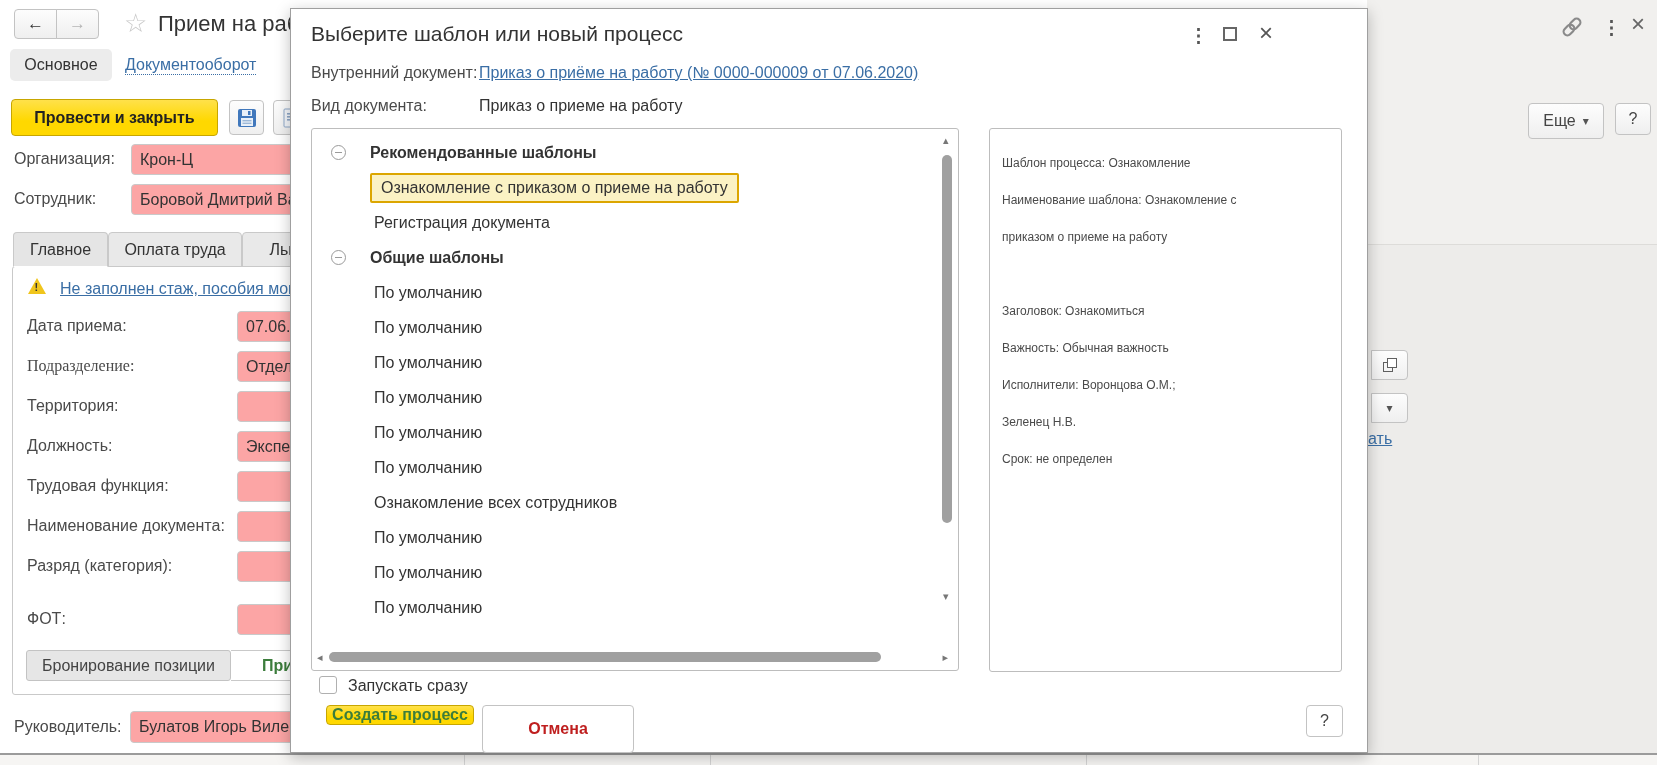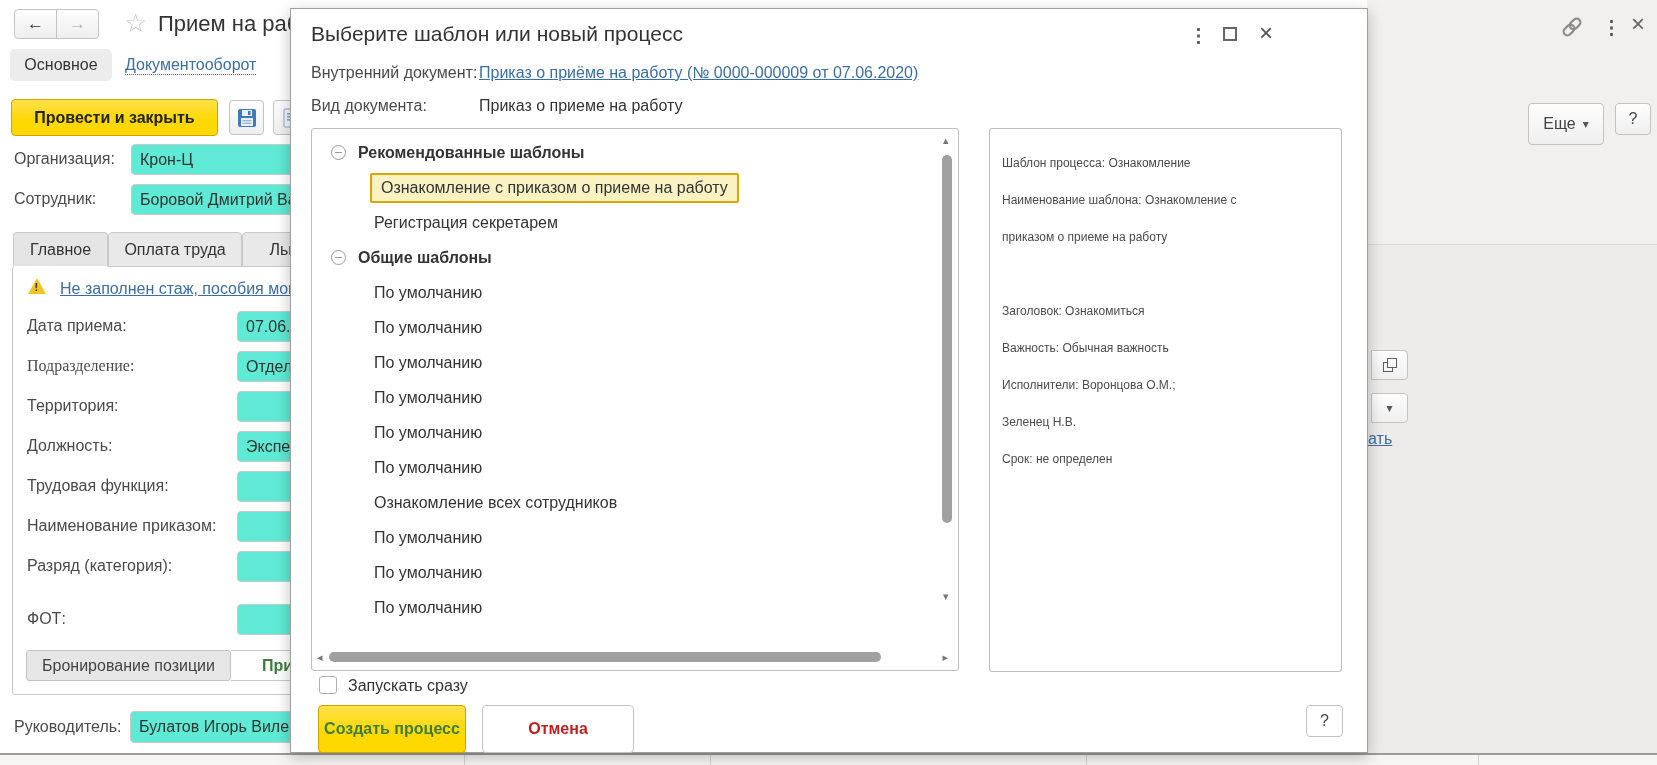--- a/index.html
+++ b/index.html
@@ -6,34 +6,34 @@
   body{font-family:"Liberation Sans",sans-serif;color:#333;}
   #screen{position:relative;width:1657px;height:765px;background:#fff;overflow:hidden;}
   .abs{position:absolute;}
   
   .btn1c{box-sizing:border-box;border:1px solid #c3c3c3;border-radius:4px;
          background:linear-gradient(180deg,#fdfdfd,#efefef);display:flex;align-items:center;justify-content:center;
          font-size:16px;color:#444;}
   .btn-yellow{box-sizing:border-box;border:1px solid var(--yellow-border,#c7a600);border-radius:4px;
          background:linear-gradient(180deg,#ffe14a 0%,var(--accent-yellow,#ffd800) 60%);
          display:flex;align-items:center;justify-content:center;font-size:16px;font-weight:bold;color:#222;}
-  .input1c{box-sizing:border-box;border:1px solid #c9c9c9;border-radius:4px;background:#5eead4;
+  .input1c{box-sizing:border-box;border:1px solid #c9c9c9;border-radius:4px;background:#fca5a5;
          font-size:16px;color:#333;display:flex;align-items:center;padding:0 8px;white-space:nowrap;overflow:hidden;}
   .lbl{font-size:16px;color:#4a4a4a;white-space:nowrap;}
   .link{color:var(--link-blue,#3a6ea5);text-decoration:underline;font-size:16px;white-space:nowrap;cursor:pointer;}
   .link.dotted{text-decoration:none;border-bottom:1px dotted var(--link-blue,#3a6ea5);}
   .panel{box-sizing:border-box;border:1px solid #bdbdbd;border-radius:3px;background:#fff;}
   
   .tab-top{box-sizing:border-box;display:flex;align-items:center;justify-content:center;font-size:16px;color:#333;}
   .ftab{box-sizing:border-box;border:1px solid #c9c9c9;display:flex;align-items:center;justify-content:center;
         font-size:16px;color:#333;background:#e9e9e9;border-radius:4px 4px 0 0;}
   .ftab.active{background:#e5e5e5;border-bottom:1px solid #fff;z-index:3;}
   
   .trow{display:flex;align-items:center;height:35px;font-size:16px;color:#333;}
-  .trow.group{font-weight:bold;padding-left:17px;}
+  .trow.group{font-weight:bold;padding-left:17px;gap:12px;}
   .trow.item{padding-left:60px;}
   .trow.item.selrow{padding-left:56px;}
   .sel{background:var(--selection-bg,#fbf2c4);border:2px solid var(--selection-border,#dca600);
        border-radius:2px;padding:4px 9px;}
   .collapse-ic{width:13px;height:13px;border:1px solid #9a9a9a;border-radius:50%;margin-right:12px;
        display:inline-flex;align-items:center;justify-content:center;flex:0 0 13px;}
   .collapse-ic::after{content:"";width:7px;height:1.5px;background:#9a9a9a;display:block;}
   
   .sb-thumb{background:var(--scrollbar,#a0a0a0);border-radius:5px;}
   .sb-arrow{font-size:11px;color:#777;line-height:1;}
@@ -133,38 +133,38 @@
 
   <div class="abs lbl" style="left:27px;top:397px;">Территория:</div>
   <div class="abs input1c" style="left:237px;top:391px;width:220px;height:31px;"></div>
 
   <div class="abs lbl" style="left:27px;top:437px;">Должность:</div>
   <div class="abs input1c" style="left:237px;top:431px;width:220px;height:31px;">Эксперт</div>
 
   <div class="abs lbl" style="left:27px;top:477px;">Трудовая функция:</div>
   <div class="abs input1c" style="left:237px;top:471px;width:220px;height:31px;"></div>
 
-  <div class="abs lbl" style="left:27px;top:517px;">Наименование приказом:</div>
+  <div class="abs lbl" style="left:27px;top:517px;">Наименование документа:</div>
   <div class="abs input1c" style="left:237px;top:511px;width:220px;height:31px;"></div>
 
   <div class="abs lbl" style="left:27px;top:557px;">Разряд (категория):</div>
   <div class="abs input1c" style="left:237px;top:551px;width:220px;height:31px;"></div>
 
   <div class="abs lbl" style="left:27px;top:610px;">ФОТ:</div>
   <div class="abs input1c" style="left:237px;top:604px;width:220px;height:31px;"></div>
 
   <div class="abs btn1c" style="left:26px;top:650px;width:205px;height:31px;background:#e6e6e6;border-radius:3px;">Бронирование позиции</div>
   <div class="abs" style="left:231px;top:650px;width:130px;height:31px;border:1px solid #c9c9c9;border-left:none;box-sizing:border-box;display:flex;align-items:center;border-radius:0 3px 3px 0;">
     <span style="margin-left:31px;color:var(--green-text,#3c7d3c);font-weight:bold;font-size:16px;">Прие</span>
   </div>
 
   <div class="abs lbl" style="left:14px;top:718px;">Руководитель:</div>
   <div class="abs input1c" style="left:130px;top:711px;width:310px;height:32px;">Булатов Игорь Вилен</div>
 
-  <div class="abs btn1c" style="left:1528px;top:103px;width:76px;height:42px;gap:7px;">
+  <div class="abs btn1c" style="left:1528px;top:103px;width:76px;height:36px;gap:7px;">
     <span>Еще</span>
     <span style="font-size:12px;color:#555;">▾</span>
   </div>
   <div class="abs btn1c" style="left:1615px;top:103px;width:36px;height:32px;">?</div>
 
   <div class="abs btn1c" style="left:1371px;top:350px;width:37px;height:30px;border-radius:0 4px 4px 0;">
     <span class="ovsq">
         <i></i>
         <i></i>
       </span>
@@ -199,21 +199,21 @@
     <div class="abs panel" style="left:20px;top:119px;width:648px;height:543px;">
       <div class="abs" style="left:2px;top:6px;right:22px;bottom:40px;overflow:hidden;">
         <div class="trow group">
           <span class="collapse-ic"></span>
           <span>Рекомендованные шаблоны</span>
         </div>
         <div class="trow item selrow">
           <span class="sel">Ознакомление с приказом о приеме на работу</span>
         </div>
         <div class="trow item">
-            <span>Регистрация секретарем</span>
+            <span>Регистрация документа</span>
           </div>
         <div class="trow group">
           <span class="collapse-ic"></span>
           <span>Общие шаблоны</span>
         </div>
         <div class="trow item">
             <span>По умолчанию</span>
           </div>
         <div class="trow item">
             <span>По умолчанию</span>
@@ -265,18 +265,18 @@
       <div class="dline">Заголовок: Ознакомиться</div>
       <div class="dline">Важность: Обычная важность</div>
       <div class="dline">Исполнители: Воронцова О.М.;</div>
       <div class="dline">Зеленец Н.В.</div>
       <div class="dline">Срок: не определен</div>
     </div>
 
     <div class="cb abs" style="left:28px;top:667px;"></div>
     <div class="abs" style="left:57px;top:668px;font-size:16px;color:#333;">Запускать сразу</div>
 
-    <div class="abs btn-yellow" style="left:27px;top:696px;width:148px;height:48px;color:var(--green-text,#3c7d3c);text-align:center;">Создать процесс</div>
+    <div class="abs btn-yellow" style="left:35px;top:696px;width:148px;height:20px;color:var(--green-text,#3c7d3c);text-align:center;">Создать процесс</div>
     <div class="abs btn1c" style="left:191px;top:696px;width:152px;height:48px;background:#fff;color:var(--red-text,#bf1f1f);font-weight:bold;">Отмена</div>
     <div class="abs btn1c" style="left:1015px;top:696px;width:37px;height:32px;background:#fff;">?</div>
   </div>
 
 </div>
 
 </body></html>

